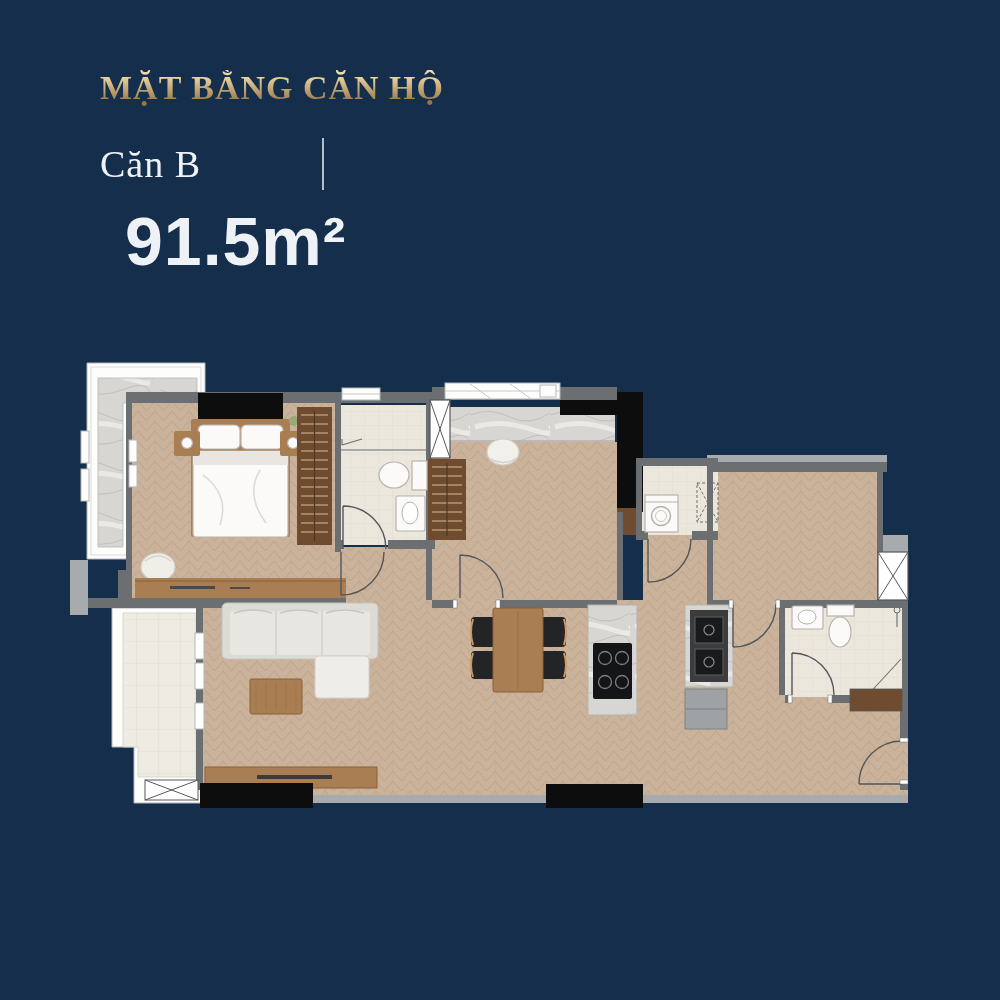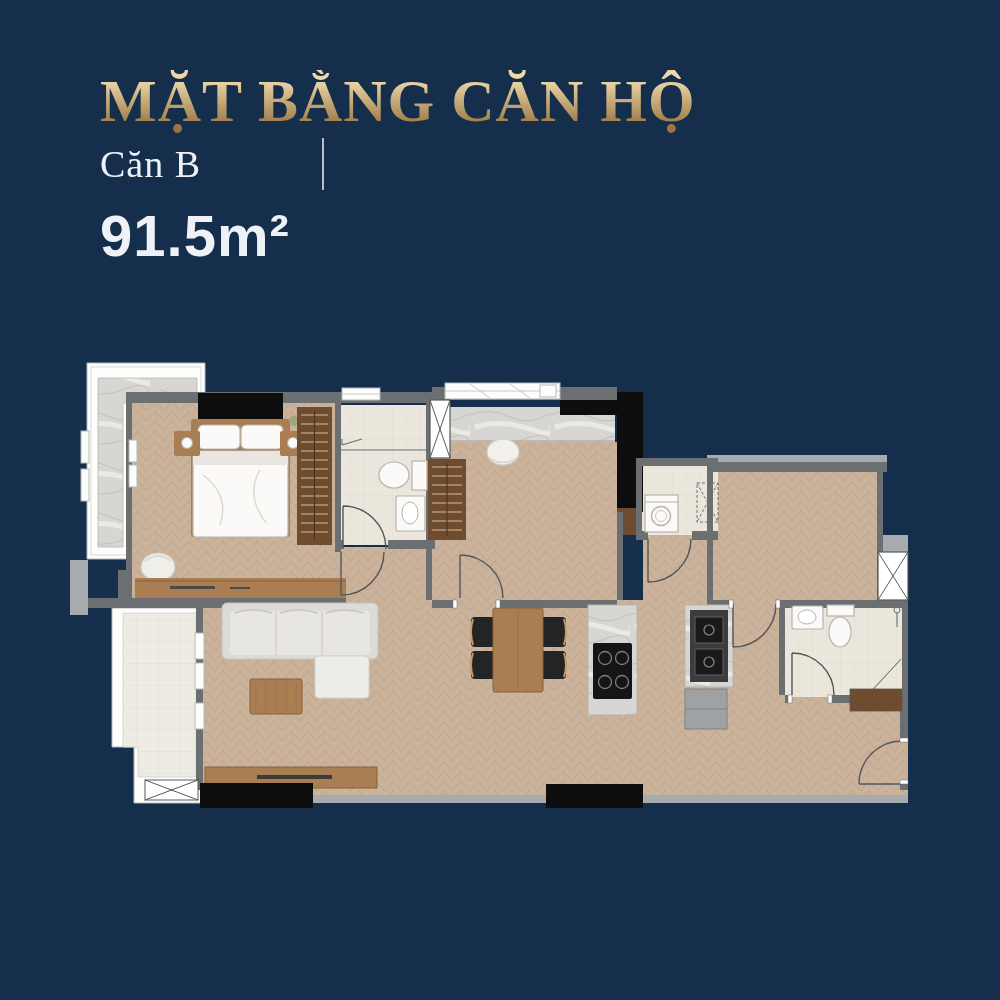--- a/index.html
+++ b/index.html
@@ -4,33 +4,34 @@
 <style>
   html,body{margin:0;padding:0;}
   body{
     width:1000px;height:1000px;position:relative;overflow:hidden;
     background:var(--navy,#142e4c);
     font-family:"Liberation Sans", sans-serif;
   }
   .hdr{position:absolute;left:100px;}
   #title{
     top:70px;font-family:"Liberation Serif", serif;font-weight:bold;
-    font-size:60px;letter-spacing:1px;line-height:1.05;
+    font-size:34px;letter-spacing:1px;line-height:1.05;
     background:linear-gradient(180deg,var(--gold-light,#ecd9a8) 15%,var(--gold-dark,#9a7442) 90%);
     -webkit-background-clip:text;background-clip:text;color:transparent;
   }
   #unit-row{top:138px;display:flex;align-items:center;gap:16px;}
   .serif-w{
     font-family:"Liberation Serif", serif;font-size:38px;
     color:var(--text-white,#e9eef3);letter-spacing:1px;
   }
   #divider{width:2px;height:52px;background:#c6cdd4;margin:0 32px 0 105px;opacity:.9;}
   #area{
-    top:202px;font-size:58px;font-weight:bold;color:var(--text-white,#f0f4f7);
+    top:202px;font-size:68px;font-weight:bold;color:var(--text-white,#f0f4f7);
     letter-spacing:1px;
+    margin-left:25px;
   }
   svg{position:absolute;left:70px;top:355px;width:840px;height:460px;}
   .wall{fill:var(--wall,#6b6f72);}
   .wl{fill:var(--wall-light,#a7abad);}
   .ink{fill:var(--ink,#0d0d0e);}
   .wfr{fill:#fdfdfc;stroke:#b3b7b9;stroke-width:1;}
   .fx{fill:#fbfaf8;stroke:#b7b3ac;stroke-width:1.2;}
   .wood{fill:var(--wood,#a97e52);}
   .wdd{fill:var(--wood-deep,#6f4c30);}
   .door{stroke:#53575a;stroke-width:1.4;fill:none;}

